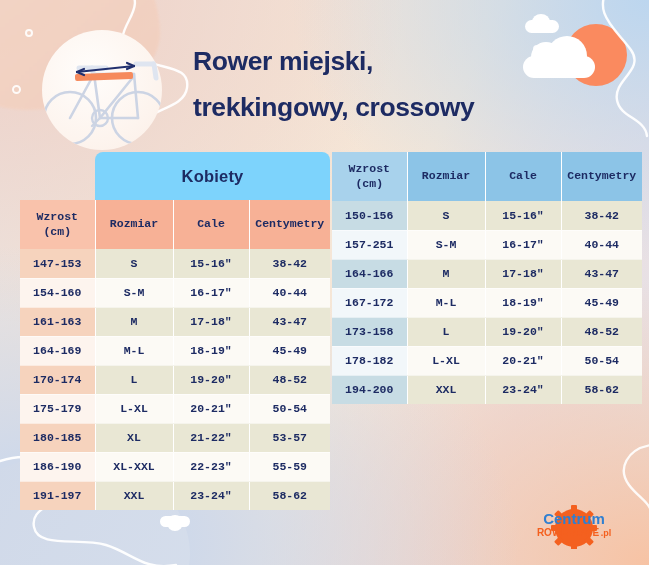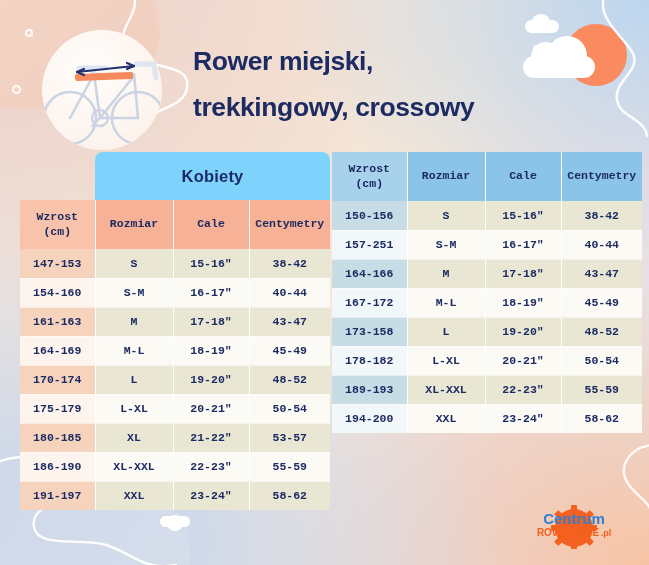--- a/index.html
+++ b/index.html
@@ -323,26 +323,20 @@
           <td class="data">19-20"</td>
           <td class="data">48-52</td>
         </tr>
         <tr>
           <td class="col1">178-182</td>
           <td class="data">L-XL</td>
           <td class="data">20-21"</td>
           <td class="data">50-54</td>
         </tr>
         <tr>
-          <td class="col1">189-193</td>
-          <td class="data">XL-XXL</td>
-          <td class="data">22-23"</td>
-          <td class="data">55-59</td>
-        </tr>
-        <tr>
           <td class="col1">194-200</td>
           <td class="data">XXL</td>
           <td class="data">23-24"</td>
           <td class="data">58-62</td>
         </tr>
       </tbody>
   </table>
 </div>
 
 <div id="logo">

